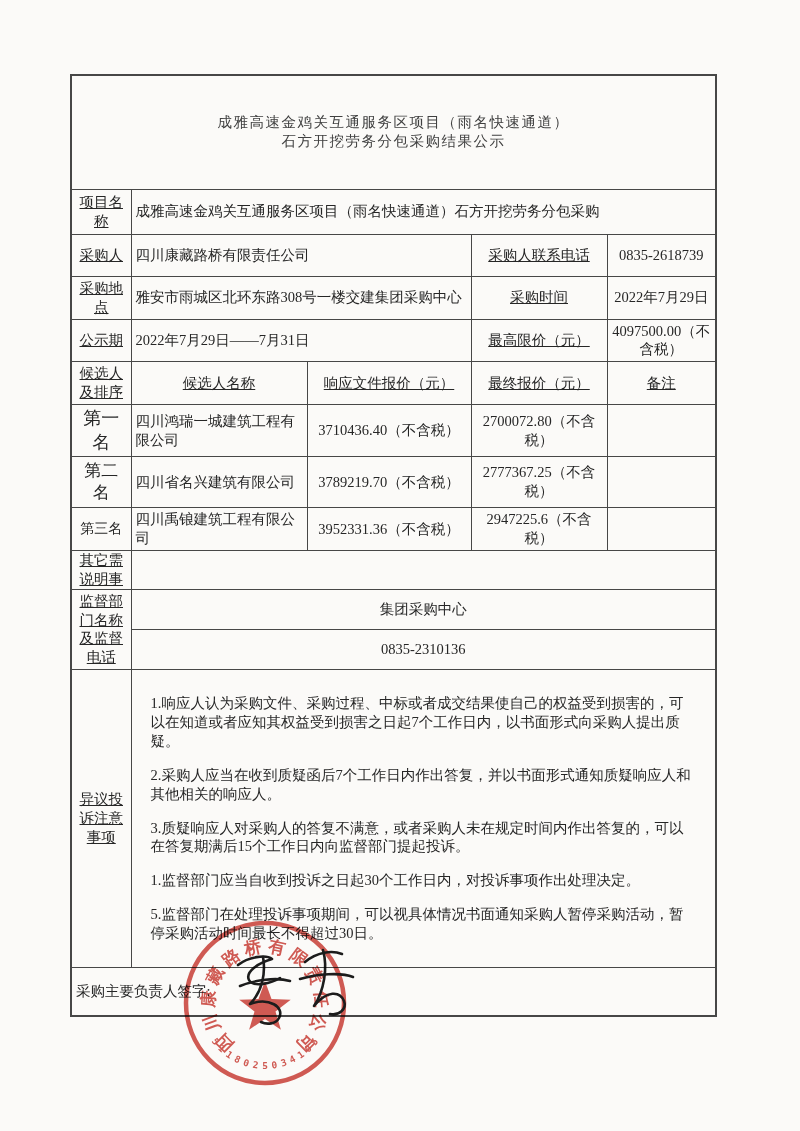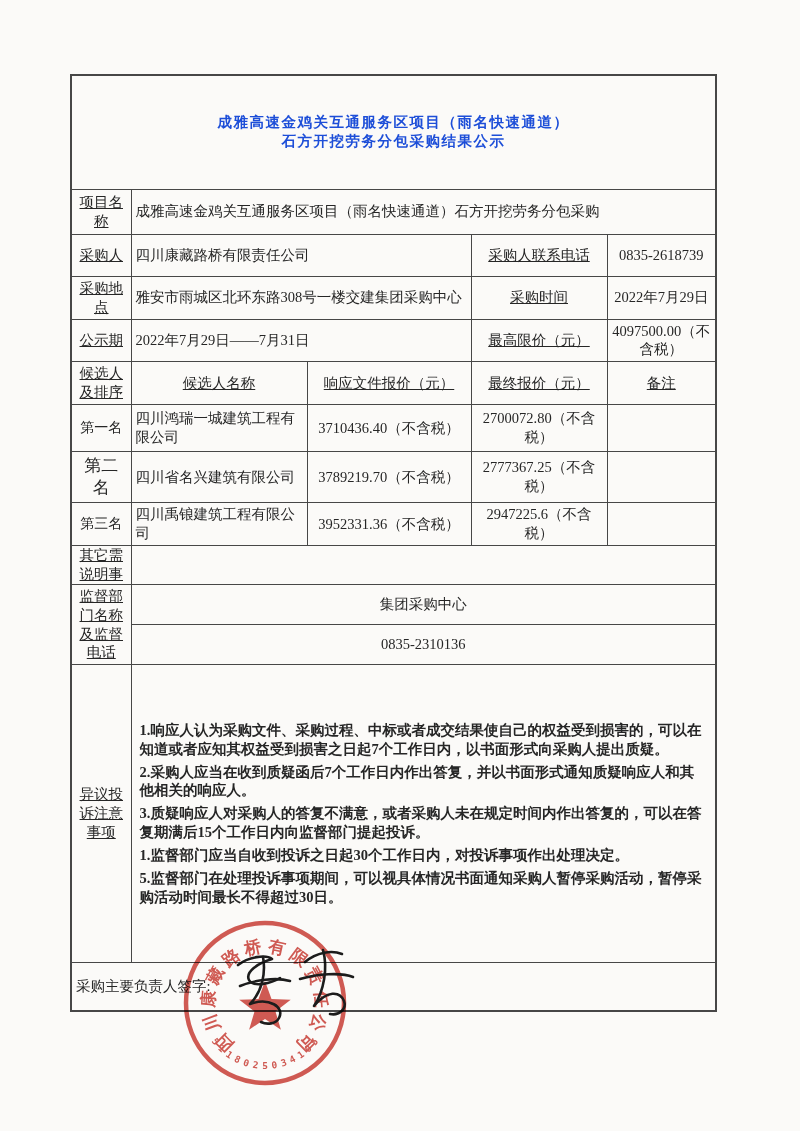--- a/index.html
+++ b/index.html
@@ -16,32 +16,32 @@
   table.doc td{
     border:1px solid #474747;
     vertical-align:middle;
     font-size:14.5px;line-height:1.3;
     padding:2px 4px;
     overflow:hidden;
   }
   td.title-cell{
     text-align:center;vertical-align:middle;
     font-family:"Liberation Sans","DejaVu Sans",sans-serif;
-    font-weight:bold;font-size:20px;line-height:1.55;letter-spacing:1.5px;
-    color:#1d4ed8;
+    font-weight:normal;font-size:20px;line-height:1.55;letter-spacing:1.5px;
+    color:#404040;
   }
   td.lbl{text-align:center;line-height:1.22;font-size:15px;padding:2px 5px;text-decoration:underline;}
   td.left{text-align:left;padding-left:9px;}
   td.center{text-align:center;}
   td.name{font-size:12.5px;text-align:left;padding:2px 2px;}
   td.num{font-size:13.5px;text-align:center;padding:2px 2px;}
   td.maxprice{font-size:13px;text-align:center;line-height:1.35;padding:2px 6px;}
   td.objection-body{padding:4px 9px;font-size:14.5px;line-height:1.47;text-align:left;}
   td.sign-row{font-size:15px;padding-left:8px;}
-  .obj-item{margin:4px;font-weight:bold;}
+  .obj-item{margin:15px;}
   #seal-svg{
     position:absolute;left:0;top:0;width:800px;height:1131px;
     mix-blend-mode:multiply;pointer-events:none;
   }
 </style>
 </head>
 <body>
 
 <div id="page">
 
@@ -90,21 +90,21 @@
 
     <tr style="height:43px">
       <td class="lbl">候选人及排序</td>
       <td class="lbl">候选人名称</td>
       <td class="lbl">响应文件报价（元）</td>
       <td class="lbl">最终报价（元）</td>
       <td class="lbl">备注</td>
     </tr>
 
     <tr style="height:47px">
-      <td class="center" style="font-size:14px">第一名</td>
+      <td class="center" style="font-size:18px">第一名</td>
       <td class="name">四川鸿瑞一城建筑工程有限公司</td>
       <td class="num">3710436.40（不含税）</td>
       <td class="num">2700072.80（不含税）</td>
       <td class="center"></td>
     </tr>
 
     <tr style="height:51px">
       <td class="center" style="font-size:17px">第二名</td>
       <td class="name">四川省名兴建筑有限公司</td>
       <td class="num">3789219.70（不含税）</td>

